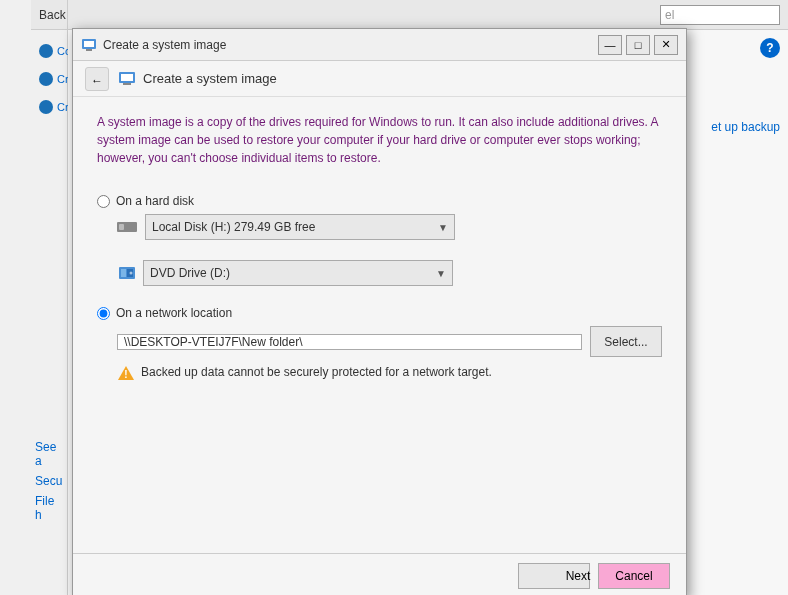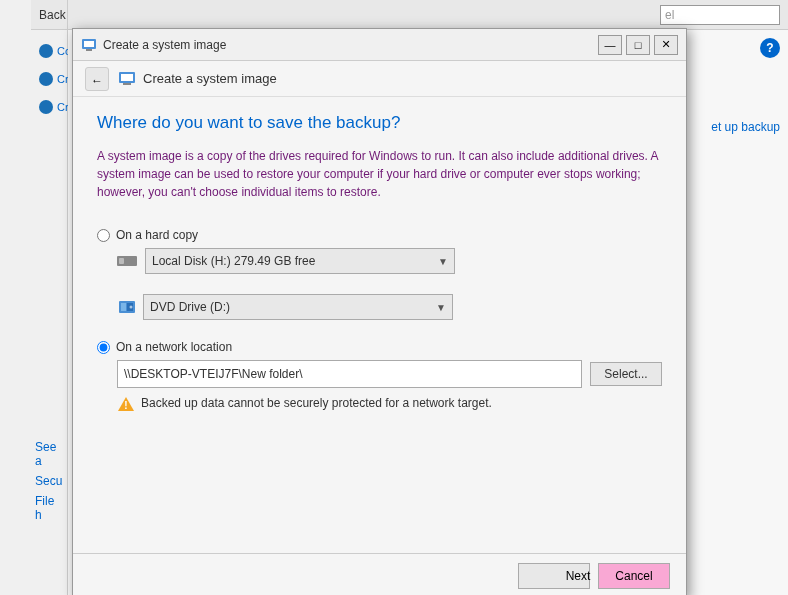--- a/index.html
+++ b/index.html
@@ -278,31 +278,31 @@
 
     .network-input-row {
       display: flex;
       align-items: center;
       margin-left: 20px;
       gap: 8px;
     }
 
     .network-input {
       flex: 1;
-      height: 28px;
+      height: 16px;
       border: 1px solid #aaa;
       background: white;
       padding: 0 6px;
       font-size: 12px;
       color: #333;
     }
 
     .select-btn {
       width: 72px;
-      height: 24px;
+      height: 31px;
       border: 1px solid #aaa;
       background: #e8e8e8;
       font-size: 12px;
       color: #333;
       cursor: pointer;
       display: flex;
       align-items: center;
       justify-content: center;
     }
 
@@ -430,27 +430,26 @@
 
     <svg class="nav-icon" viewBox="0 0 20 20">
       <rect x="2" y="3" width="16" height="11" rx="1" fill="#4a90d9"></rect>
       <rect x="4" y="5" width="12" height="7" fill="#fff"></rect>
       <rect x="6" y="14" width="8" height="2" fill="#888"></rect>
     </svg>
     <span class="nav-title">Create a system image</span>
   </div>
 
   <div class="dialog-body">
-    <h2 class="page-heading">Where do you want to save the backup?</h2>
     <p class="description">A system image is a copy of the drives required for Windows to run. It can also include additional drives. A system image can be used to restore your computer if your hard drive or computer ever stops working; however, you can't choose individual items to restore.</p>
 
     <div class="option-section">
       <div class="option-row">
         <input type="radio" name="backup-dest" id="hard-disk" style="">
-        <label class="option-label" for="hard-disk">On a hard copy</label>
+        <label class="option-label" for="hard-disk">On a hard disk</label>
       </div>
       <div class="dropdown-row">
 
         <svg width="22" height="14" style="margin-right:6px; flex-shrink:0;">
           <rect x="0" y="2" width="20" height="10" rx="1" fill="#888"></rect>
           <rect x="2" y="4" width="5" height="6" rx="1" fill="#bbb"></rect>
         </svg>
         <div class="dropdown">
           <span>Local Disk (H:)  279.49 GB free</span>
           <span class="dropdown-arrow">▼</span>

